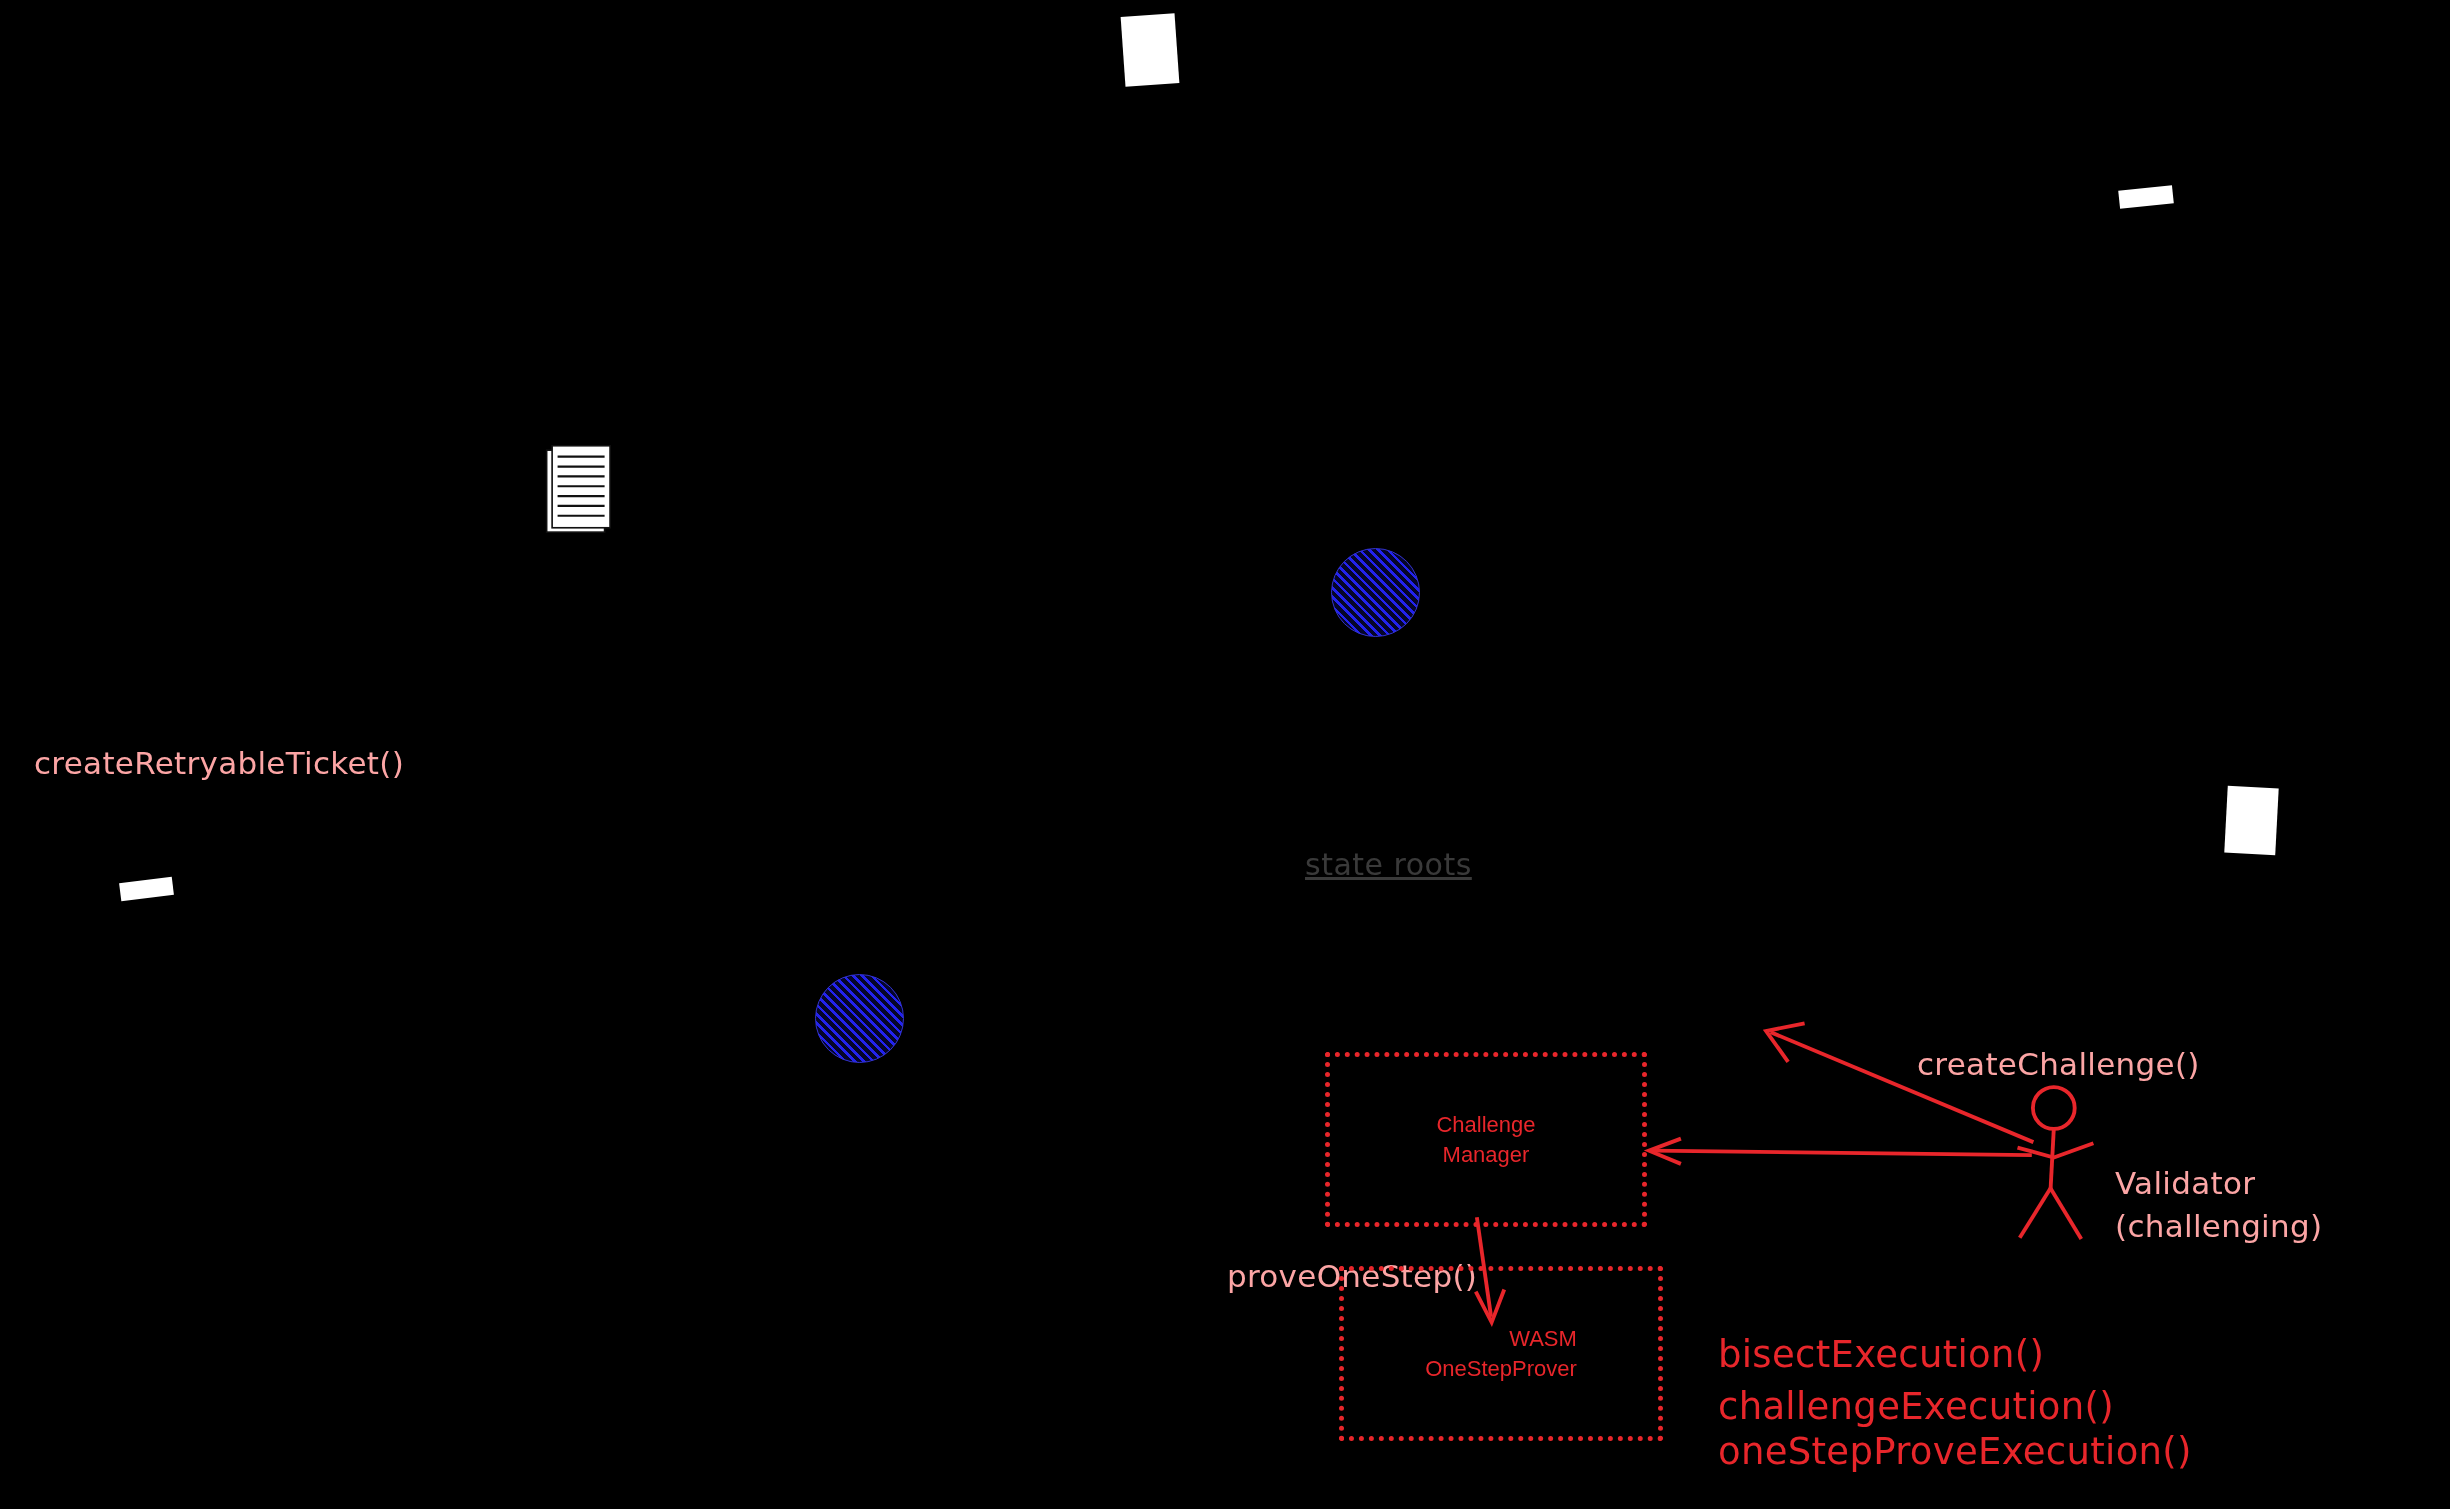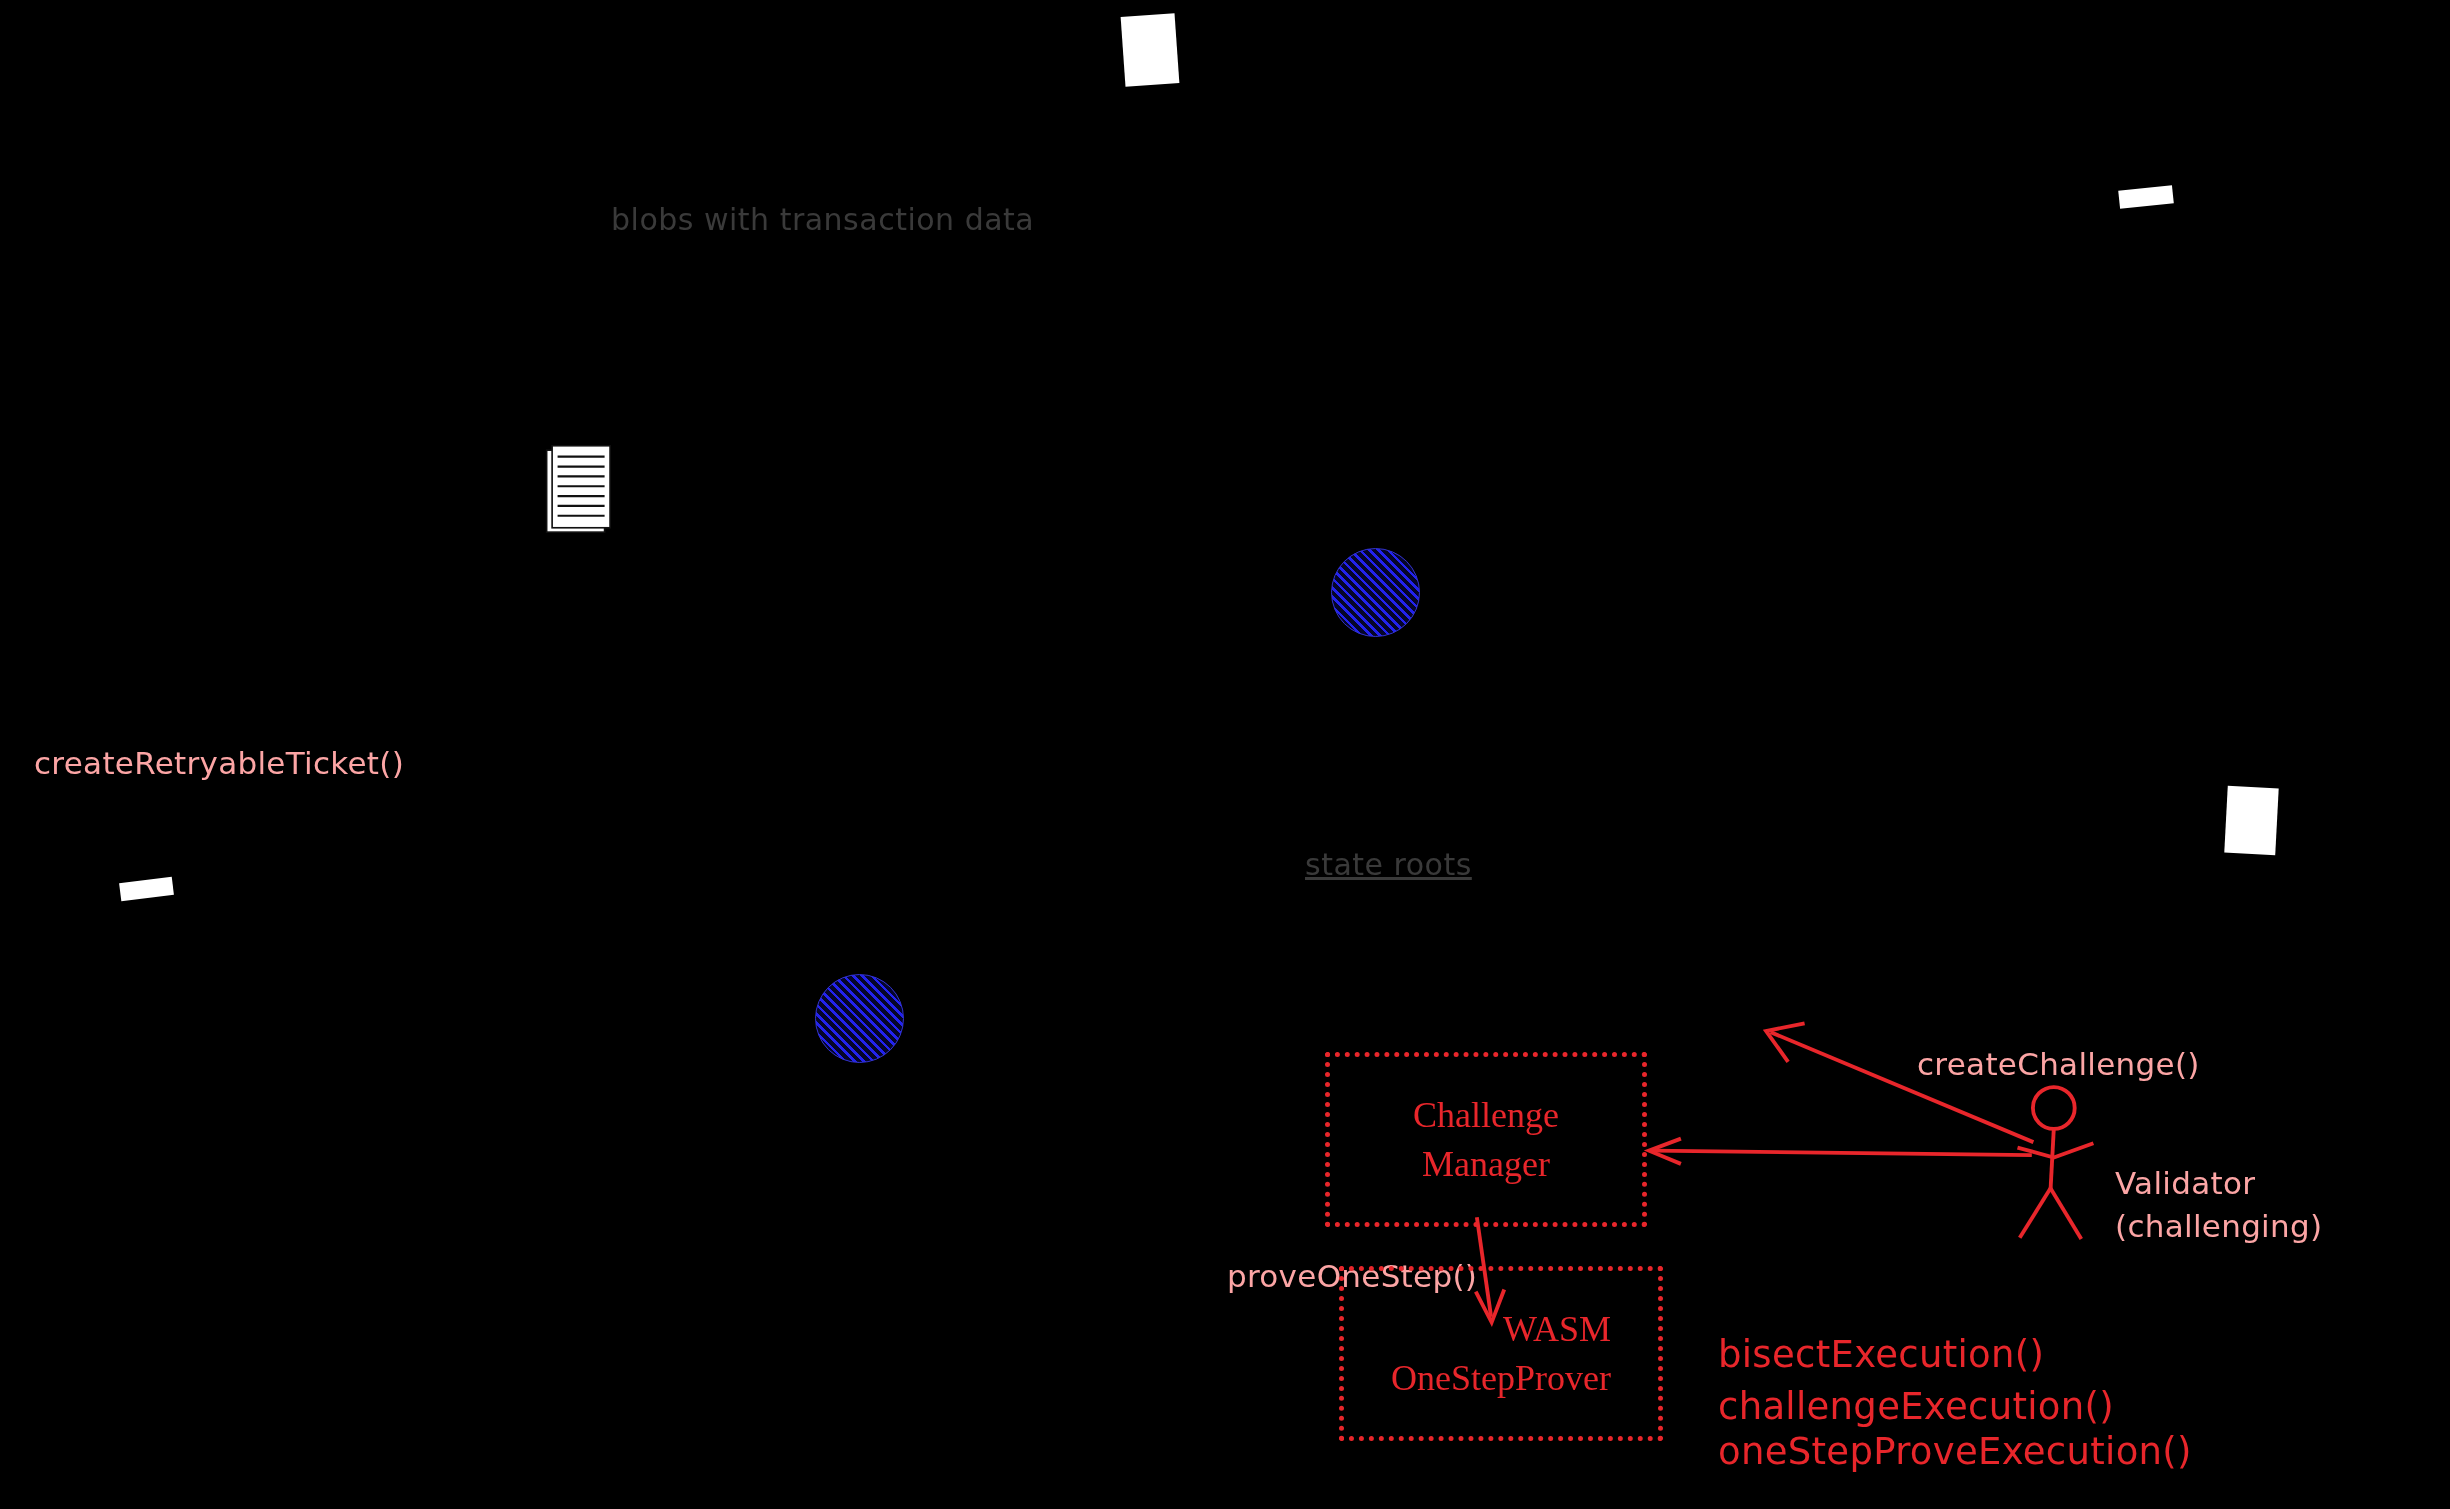--- a/index.html
+++ b/index.html
@@ -46,23 +46,23 @@
 
   
   .dotted-box {
     border: 5px dotted #e8262b;
     border-radius: 2.2px;
     display: flex;
     align-items: center;
     justify-content: center;
     text-align: center;
     color: #e8262b;
-    font-size: 36px;
+    font-size: 22px;
     line-height: 1.35;
-    font-family: Liberation Serif, serif;
+    font-family: Liberation Sans, sans-serif;
   }
 
   
   .paper-small {
     background: #ffffff;
   }
 
   
   .hatch-circle {
     border-radius: 50%;
@@ -105,21 +105,20 @@
         <line x1="34" y1="120" x2="120" y2="120"></line>
         <line x1="34" y1="138" x2="120" y2="138"></line>
       </g>
     </svg>
   </div>
 
   <div class="abs hatch-circle" style="left:1331px; top:548px; width:87px; height:87px;"></div>
 
   <div class="abs hatch-circle" style="left:815px; top:974px; width:87px; height:87px;"></div>
 
-  <div class="abs label-gray" style="left:611px; top:202px;">blobs with transaction data</div>
 
   <div class="abs label-gray" style="left:1305px; top:847px;text-decoration:underline;">state roots</div>
 
   <div class="abs label-red" style="left:34px; top:745px;">createRetryableTicket()</div>
 
   <div class="abs label-red" style="left:1917px; top:1046px;">createChallenge()</div>
 
   <div class="abs label-red" style="left:1227px; top:1258px;">proveOneStep()</div>
 
   <div class="abs dotted-box" style="left:1325px; top:1052px; width:312px; height:165px;">

